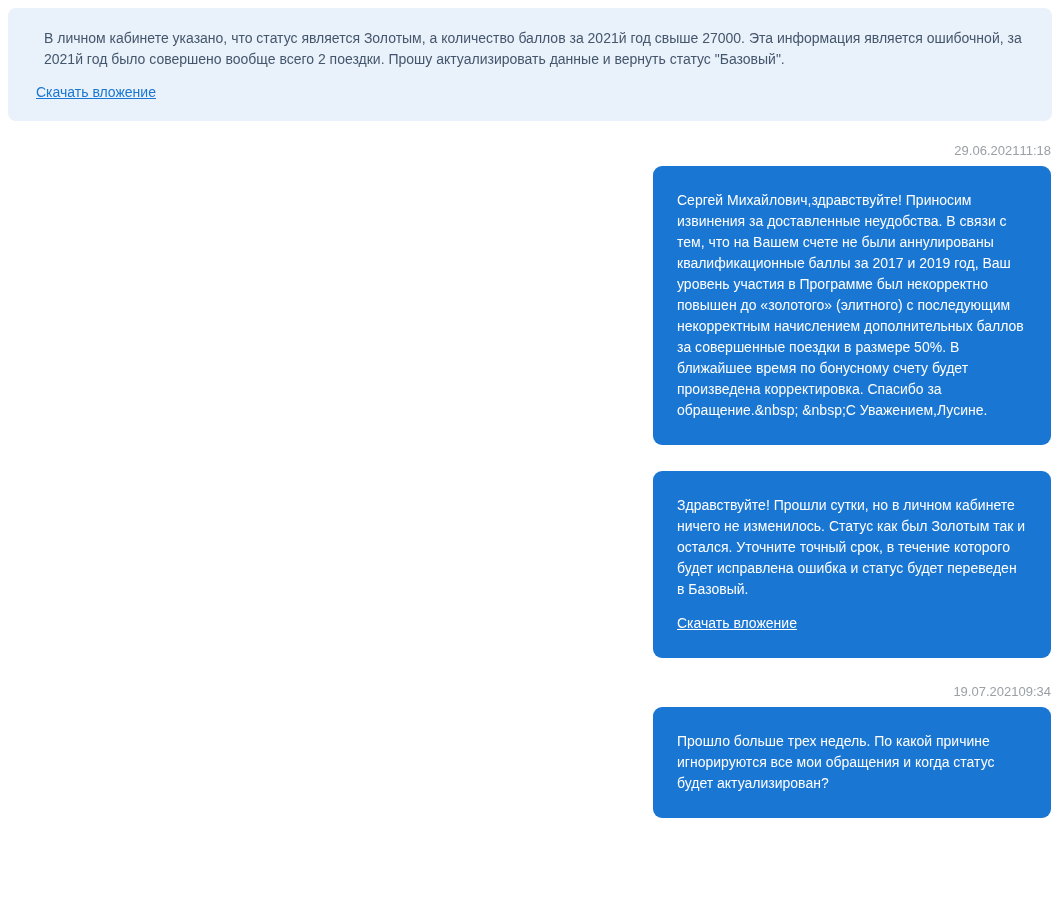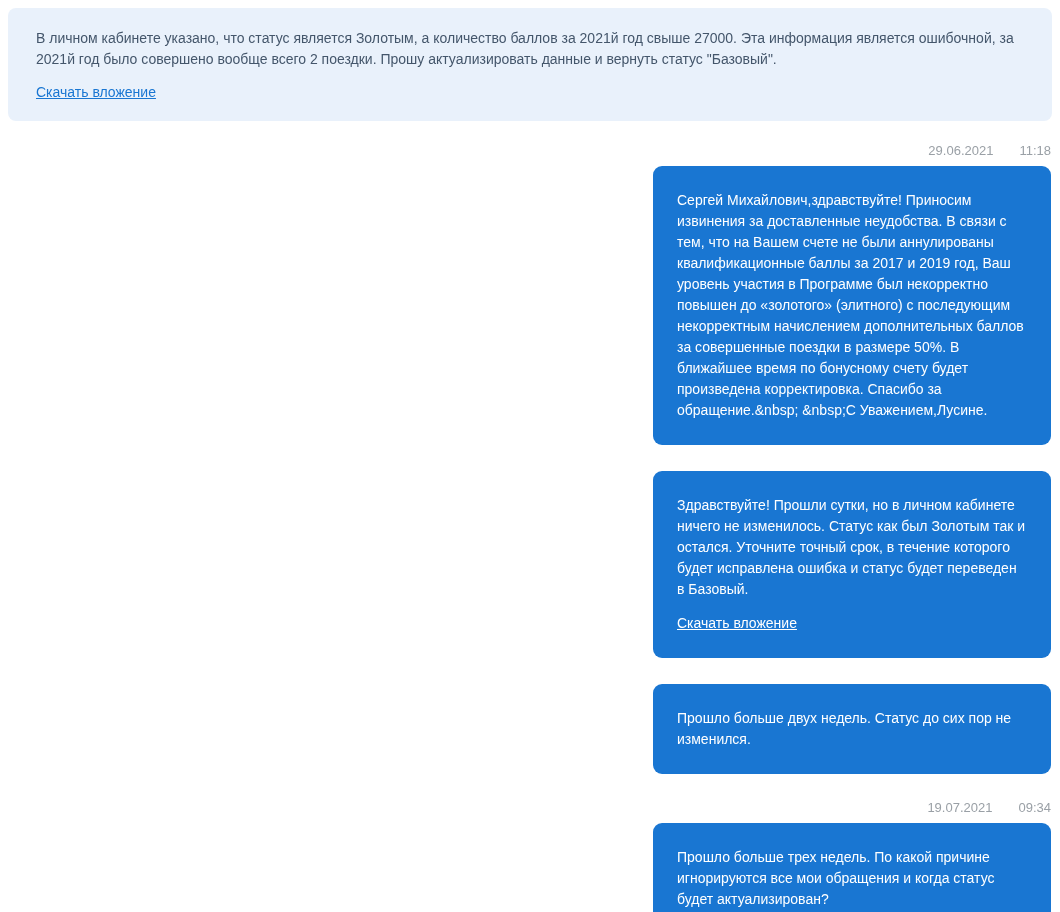--- a/index.html
+++ b/index.html
@@ -13,40 +13,39 @@
   
   .banner {
     margin: 8px 8px 0 8px;
     background: #e9f1fb;
     border-radius: 8px;
     padding: 20px 28px 18px 28px;
     color: #44566b;
     font-size: 14px;
     line-height: 21px;
   }
-  .banner-text { max-width: 1000px; }
+  .banner-text { max-width: 1000px; margin-left: 8px; }
   .banner .attachment {
     display: inline-block;
     margin-top: 12px;
     color: #1976d2;
     text-decoration: underline;
     font-size: 14px;
     cursor: pointer;
   }
   
   .thread {
     width: 398px;
     margin: 22px 9px 0 auto;
   }
   .message { margin-top: 26px; }
   .message:first-child { margin-top: 0; }
   .meta {
     display: flex;
     justify-content: flex-end;
-    gap: 26px;
     color: #9aa0a6;
     font-size: 13px;
     line-height: 15px;
     margin-bottom: 8px;
   }
   .bubble {
     background: #1976d2;
     color: #ffffff;
     border-radius: 9px;
     padding: 24px 24px;
@@ -83,23 +82,20 @@
 
   <div class="message">
     <div class="bubble">
       <span>Здравствуйте! Прошли сутки, но в личном кабинете ничего не изменилось. Статус как был Золотым так и остался. Уточните точный срок, в течение которого будет исправлена ошибка и статус будет переведен в Базовый.</span>
       <br>
       <a class="attachment">Скачать вложение</a>
     </div>
   </div>
 
   <div class="message">
-    <div class="bubble">
-      <span>Прошло больше двух недель. Статус до сих пор не изменился.</span>
-    </div>
   </div>
 
   <div class="message">
     <div class="meta">
       <span>19.07.2021</span>
       <span>09:34</span>
     </div>
     <div class="bubble">
       <span>Прошло больше трех недель. По какой причине игнорируются все мои обращения и когда статус будет актуализирован?</span>
     </div>

